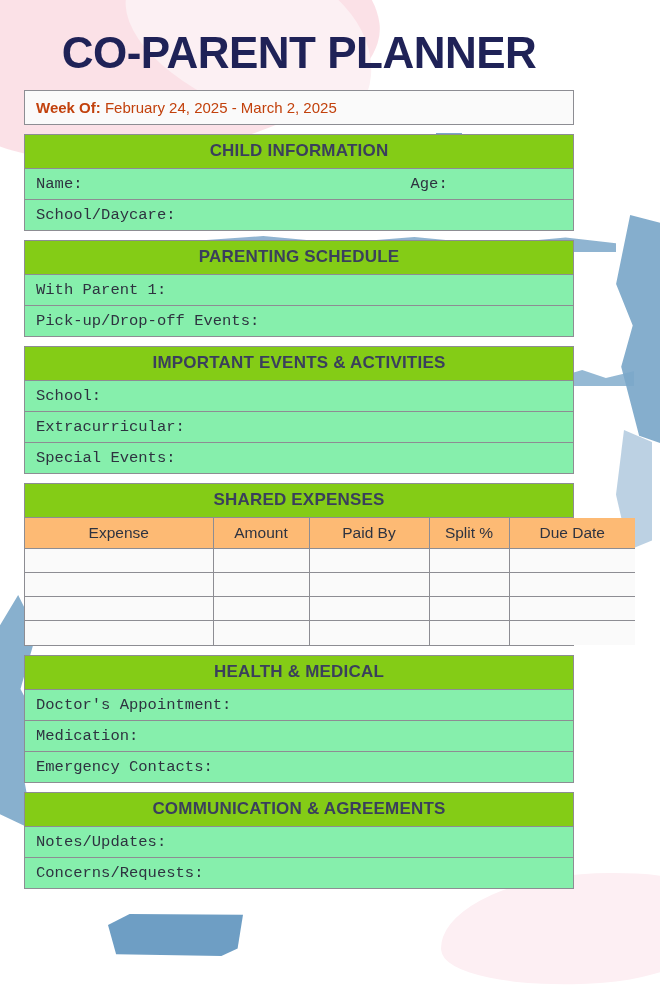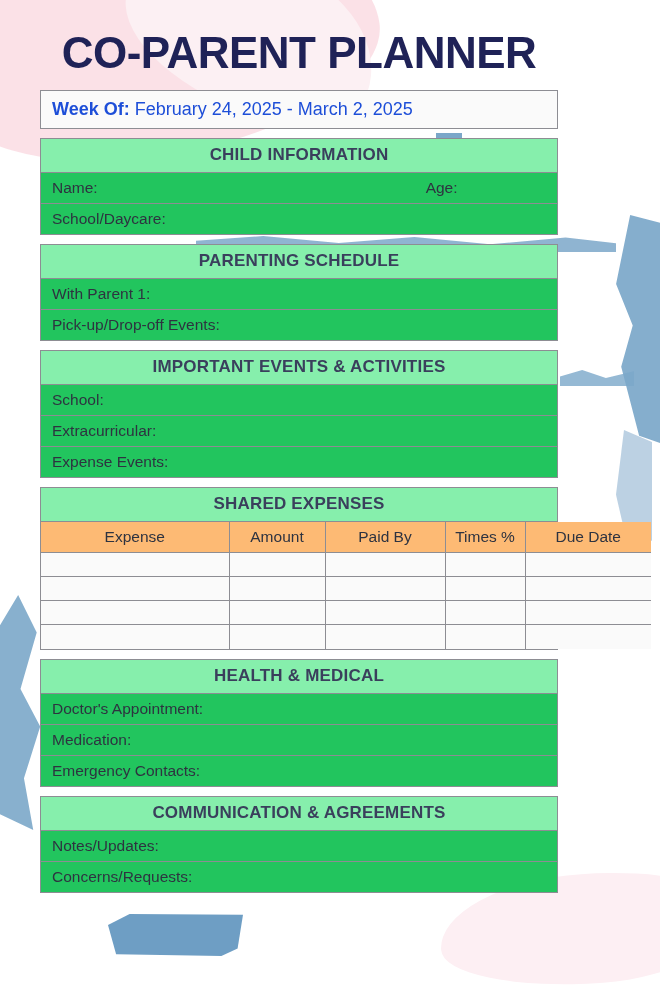--- a/index.html
+++ b/index.html
@@ -105,21 +105,21 @@
     clip-path: polygon(0% 40%, 30% 0%, 62% 50%, 100% 8%, 100% 100%, 0% 100%);
     opacity: .8;
   }
 
   
   .page {
     position: relative;
     z-index: 1;
     width: 598px;
     height: 990px;
-    padding: 0 40px;
+    padding: 0 24px;
   }
 
   .planner-title {
     text-align: center;
     font-size: 44px;
     font-weight: 700;
     letter-spacing: -0.5px;
     color: #1f2257;
     padding-top: 30px;
     padding-bottom: 14px;
@@ -128,47 +128,48 @@
   }
 
   .sheet-block {
     border: 1px solid #8d8d93;
     background: #fafafa;
     margin-bottom: 9px;
   }
 
   .week-row {
     padding: 8px 11px;
-    font-size: 18px;
-    color: #1d4ed8;
+    font-size: 15px;
+    color: #c2410c;
     background: #fafafa;
   }
   .week-row .wk-label { font-weight: 700; }
   .week-row .wk-value { font-weight: 400; }
 
   .section-head {
-    background: #86efac;
+    background: #84cc16;
     text-align: center;
     font-size: 17px;
     font-weight: 700;
     color: #3a3f5c;
     padding: 6px 4px 7px;
     border-bottom: 1px solid #8d8d93;
     letter-spacing: .2px;
   }
 
   .field-row {
     border-bottom: 1px solid #8d8d93;
     padding: 6px 11px;
     font-size: 15.5px;
     color: #2e3340;
-    background: #22c55e;
+    background: #86efac;
     min-height: 30px;
     display: flex;
     align-items: center;
+    font-family: Liberation Mono, monospace;
   }
   .field-row:last-child { border-bottom: none; align-items: center; }
 
   .field-row .field-label-a { flex: 0 0 auto; }
   .field-row .field-spacer  { flex: 0 0 328px; }
   .field-row .field-label-b { flex: 0 0 auto; }
 
   
   .exp-table {
     width: 100%;
@@ -253,40 +254,40 @@
 
   <div class="sheet-block">
     <div class="section-head">IMPORTANT EVENTS &amp; ACTIVITIES</div>
     <div class="field-row">
       <span class="field-label-a">School:</span>
     </div>
     <div class="field-row">
       <span class="field-label-a">Extracurricular:</span>
     </div>
     <div class="field-row">
-      <span class="field-label-a">Expense Events:</span>
+      <span class="field-label-a">Special Events:</span>
     </div>
   </div>
 
   <div class="sheet-block">
     <div class="section-head">SHARED EXPENSES</div>
     <table class="exp-table">
       <colgroup>
         <col class="col-expense">
           <col class="col-amount">
           <col class="col-paidby">
           <col class="col-split">
           <col class="col-due">
       </colgroup>
       <thead>
         <tr>
           <th>Expense</th>
           <th>Amount</th>
           <th>Paid By</th>
-          <th>Times %</th>
+          <th>Split %</th>
           <th>Due Date</th>
         </tr>
       </thead>
       <tbody>
         <tr>
           <td></td>
           <td></td>
           <td></td>
           <td></td>
           <td></td>

